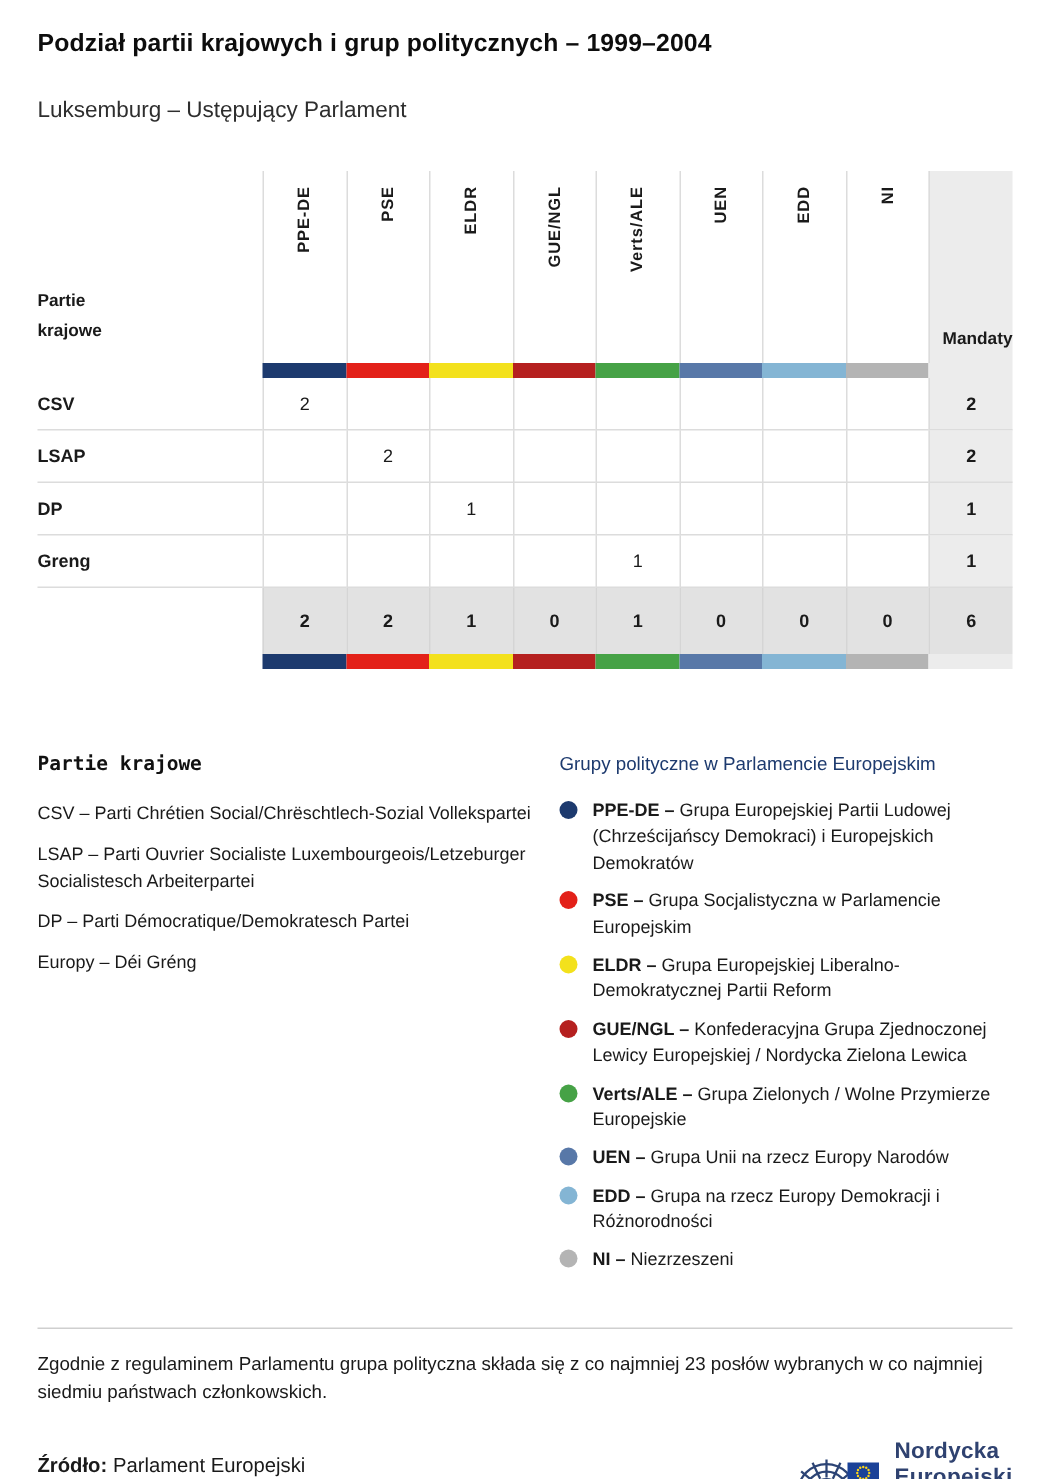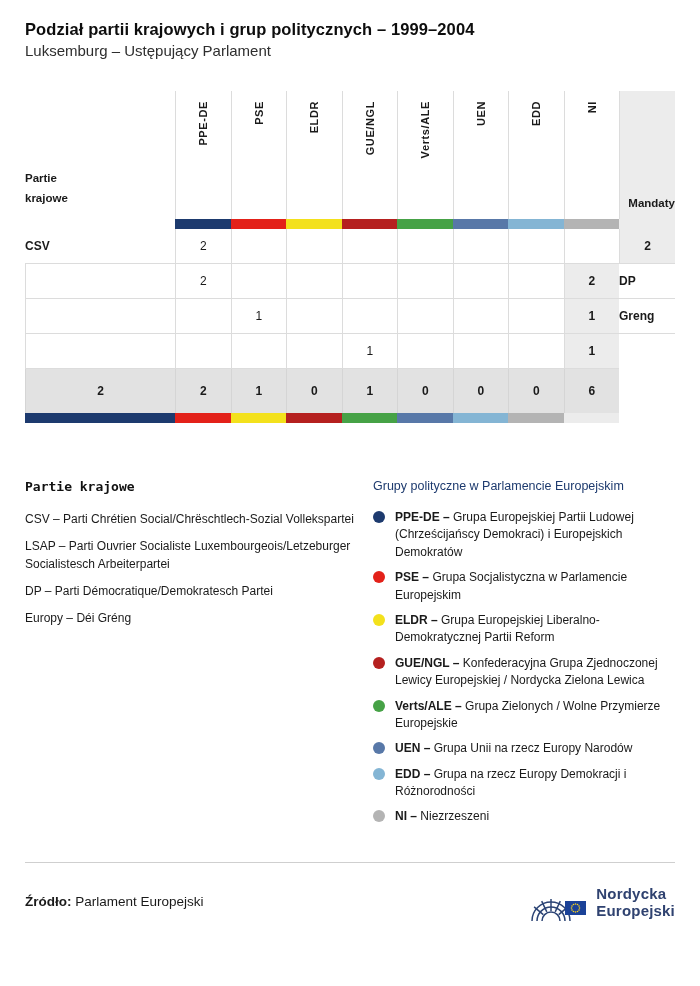--- a/index.html
+++ b/index.html
@@ -1,20 +1,20 @@
 <!DOCTYPE html>
 <html><head>
 <meta charset="utf-8">
 <style>
   *{margin:0;padding:0;box-sizing:border-box}
   html,body{background:#fff}
   body{width:700px;height:986px;font-family:"Liberation Sans",sans-serif;color:#1a1a1a;overflow:hidden;position:relative}
   .page{padding:20px 25px 0}
   .title{font-size:16.5px;font-weight:700;color:#0d0d0d;letter-spacing:.1px}
-  .subtitle{font-size:15px;font-weight:400;color:#2e2e2e;margin-top:3px}
+  .subtitle{font-size:15px;font-weight:400;color:#2e2e2e;margin-top:26px}
 
   
   .seats-table{display:grid;grid-template-columns:150px repeat(8,55.5px) 56px;grid-template-rows:128px 10px repeat(4,35px) 44px 10px;margin-top:32px;width:650px;font-size:12px}
   .c-headparty{display:flex;align-items:flex-end;padding-bottom:10px}
   .partie-label{font-weight:700;font-size:11.5px;line-height:1.8;width:60px}
   .c-headgroup{display:flex;justify-content:center;align-items:flex-start;padding-top:10px;border-left:1px solid #dcdcdc}
   .vlabel{writing-mode:vertical-rl;transform:rotate(180deg);font-weight:700;font-size:11px;letter-spacing:.6px;white-space:nowrap}
   .c-headmand{display:flex;align-items:flex-end;justify-content:flex-end;padding-bottom:10px;background:#ececec;border-left:1px solid #dcdcdc;font-weight:700;font-size:11.5px}
   .c-barmand{background:#ececec}
   .c-party{display:flex;align-items:center;font-weight:700;border-bottom:1px solid #dcdcdc}
@@ -100,20 +100,21 @@
     <div class="c-val">2</div>
     <div class="c-val"></div>
     <div class="c-val"></div>
     <div class="c-val"></div>
     <div class="c-val"></div>
     <div class="c-val"></div>
     <div class="c-val"></div>
     <div class="c-val"></div>
     <div class="c-mand">2</div>
 
+    <div class="c-party">LSAP</div>
     <div class="c-val"></div>
     <div class="c-val">2</div>
     <div class="c-val"></div>
     <div class="c-val"></div>
     <div class="c-val"></div>
     <div class="c-val"></div>
     <div class="c-val"></div>
     <div class="c-val"></div>
     <div class="c-mand">2</div>
 
@@ -203,20 +204,21 @@
         </div>
       <div class="gl-item">
           <span class="dot" style="background-color: rgb(180, 180, 180);"></span>
           <span class="gl-text"><b>NI –</b> <span>Niezrzeszeni</span></span>
         </div>
     </div>
   </div>
 
   <hr class="rule">
 
+  <p class="note">Zgodnie z regulaminem Parlamentu grupa polityczna składa się z co najmniej 23 posłów wybranych w co najmniej siedmiu państwach członkowskich.</p>
 
   <div class="bottom-row">
     <p class="source"><b>Źródło:</b> <span>Parlament Europejski</span></p>
 
     <div class="logo">
       <svg width="58" height="42" viewBox="0 0 58 42" aria-hidden="true">
         <g fill="none" stroke="#2c4475" stroke-width="1.5">
           <path d="M3 40 A19 19 0 0 1 41 40"></path>
           <path d="M8 40 A14 14 0 0 1 36 40"></path>
           <path d="M13 40 A9 9 0 0 1 31 40"></path>

